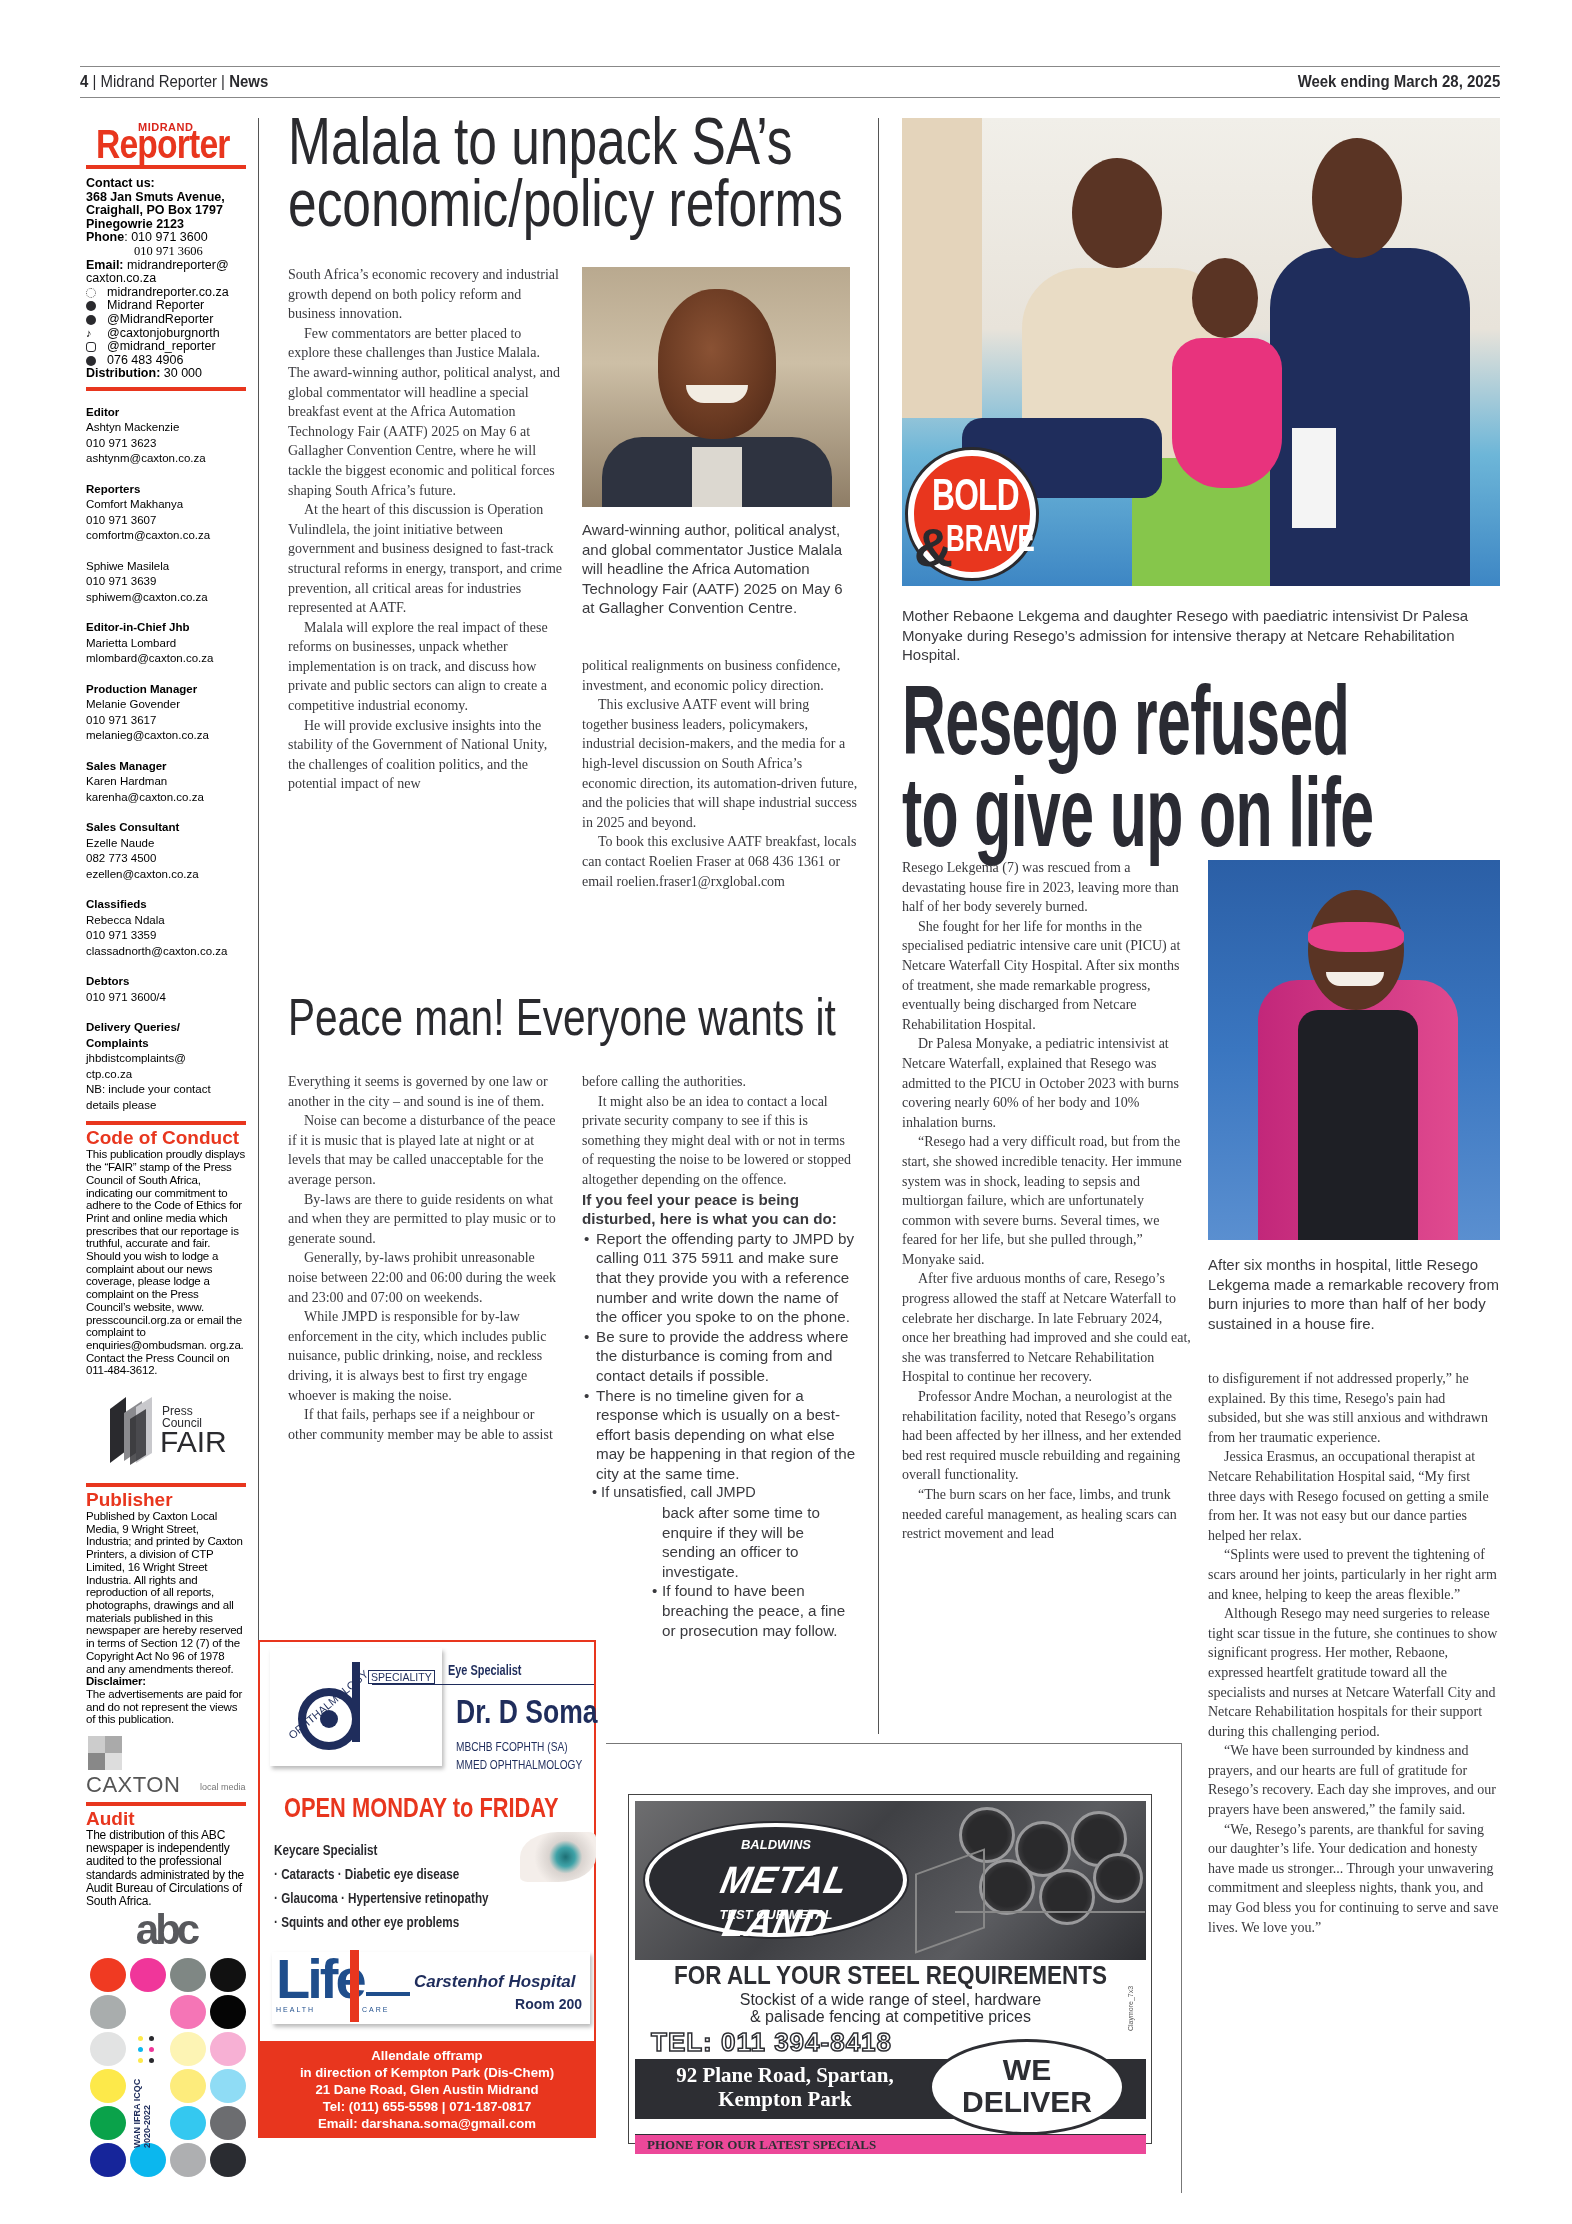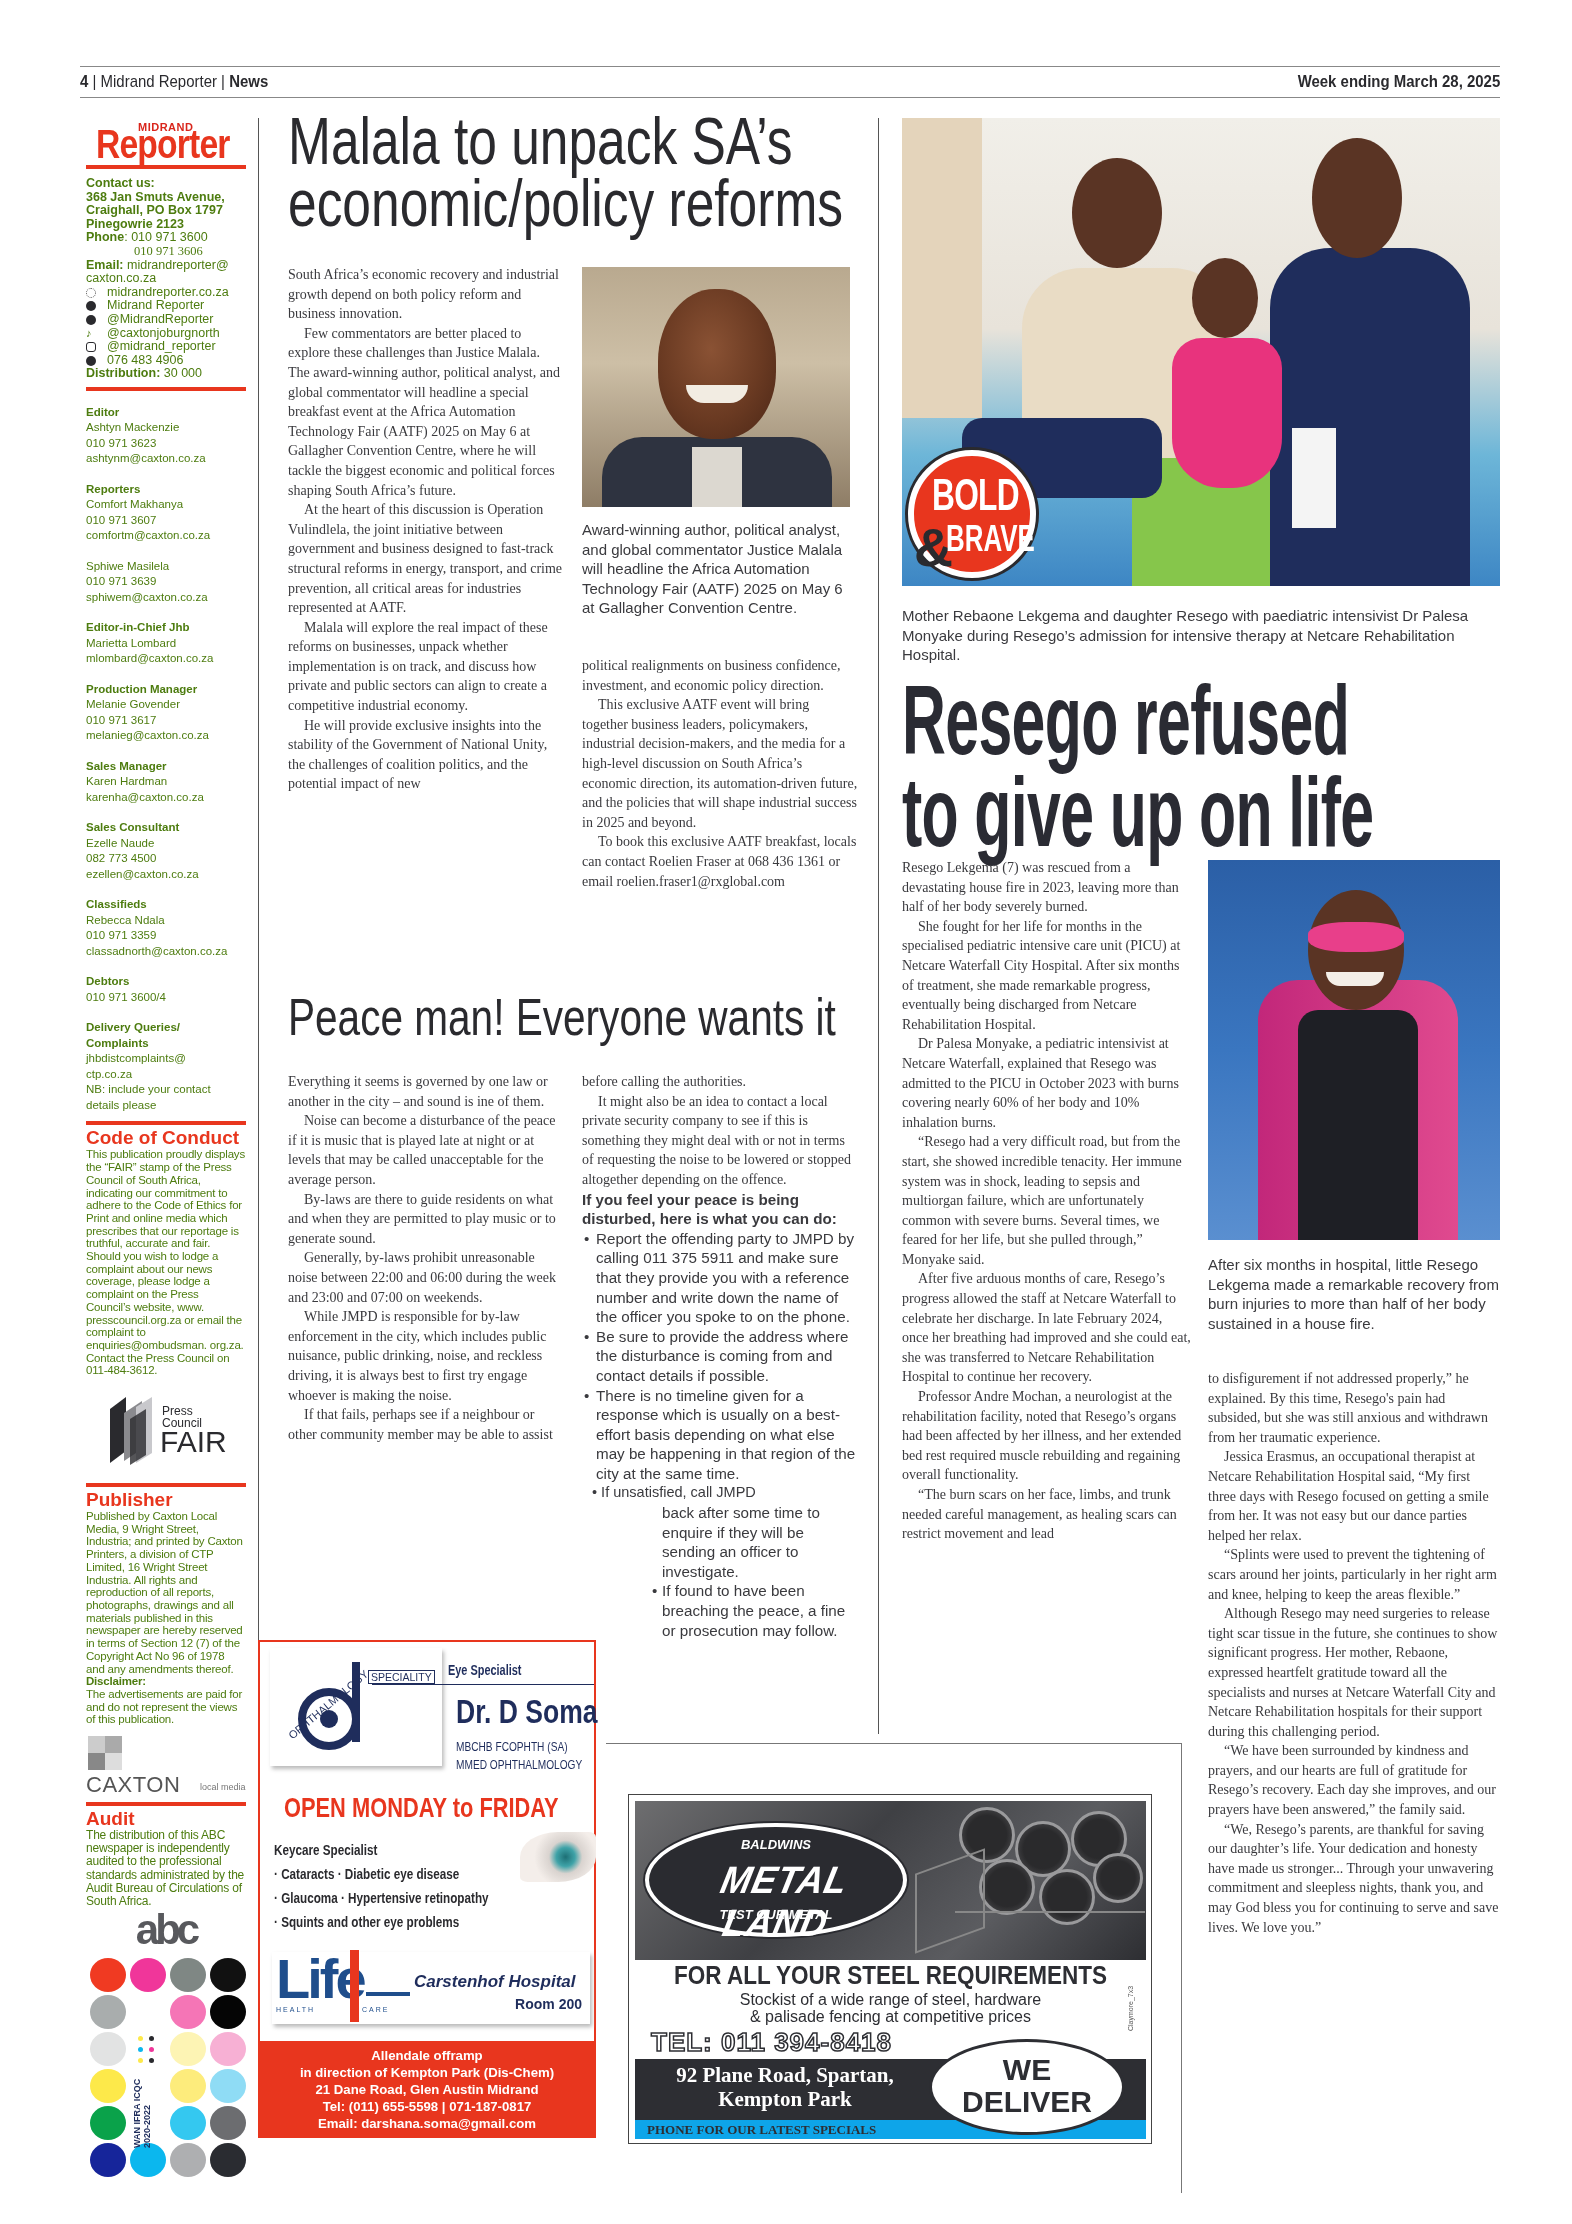--- a/index.html
+++ b/index.html
@@ -12,21 +12,21 @@
   .topbar { left: 80px; top: 66px; width: 1420px; height: 32px; border-top: 1px solid #888; border-bottom: 1px solid #888; }
   .topbar .left { position: absolute; left: 0; top: 5px; font-size: 17px; font-family: "Liberation Sans", sans-serif; transform: scaleX(0.88); transform-origin: left; white-space: nowrap; }
   .topbar .left b { font-weight: bold; }
   .topbar .right { position: absolute; right: 0; top: 5px; font-size: 17px; font-weight: bold; transform: scaleX(0.88); transform-origin: right; white-space: nowrap; }
 
   
   .sidebar { left: 86px; top: 115px; width: 160px; font-family: "Liberation Sans", sans-serif; }
   .logo-small { font-size: 11px; font-weight: bold; color: #d9261c; position: absolute; left: 52px; top: 6px; letter-spacing: 0.5px; }
   .logo-big { font-size: 41px; font-weight: bold; color: #e8361e; transform: scaleX(0.82); transform-origin: left; letter-spacing: -1px; position: absolute; left: 10px; top: 6px; white-space: nowrap; }
   .redrule { height: 4px; background: #e8361e; width: 160px; }
-  .sb-block { font-size: 12px; line-height: 13.2px; color: #4d7c0f; }
+  .sb-block { font-size: 12px; line-height: 13.2px; color: #000000; }
   .sb-block b { font-weight: bold; }
   .sb-contact { font-size: 12.5px; line-height: 13.6px; }
   .sb-staff { font-size: 11.5px; line-height: 15.5px; }
   .sb-staff .grp { margin-bottom: 15px; }
   .sb-staff .h { font-weight: bold; }
   .sb-section-title { font-size: 19px; font-weight: bold; color: #e8361e; line-height: 20px; }
   .sb-small { font-size: 11.5px; line-height: 12.7px; letter-spacing: -0.2px; }
   .soc-row { display: flex; align-items: center; gap: 11px; }
   .soc-ic { width: 10px; height: 10px; border-radius: 50%; background: #2a2a2e; display: inline-block; flex: 0 0 10px; }
   .soc-ic.ring { background: none; border: 1.5px solid #2a2a2e; border-radius: 3px; }
@@ -401,21 +401,21 @@
     <div>&amp; palisade fencing at competitive prices</div>
   </div>
   <div class="outline-text" style="position:absolute;left:22px;top:232px;font-size:26px;letter-spacing:1px;">TEL: 011 394-8418</div>
   <div style="position:absolute;left:498px;top:236px;font-size:7px;color:#555;transform:rotate(-90deg);transform-origin:left top;">Claymore_7x3</div>
   <div class="dark-strip" style="top:264px;height:60px;">
     <div style="position:absolute;left:0;width:300px;top:4px;text-align:center;color:#fff;font-family:'Liberation Serif',serif;font-weight:bold;font-size:21px;line-height:24px;">
       <div>92 Plane Road, Spartan,</div>
       <div>Kempton Park</div>
     </div>
   </div>
-  <div style="position:absolute;left:6px;top:324px;width:511px;height:20px;background:#0ea5e9;border-top:1px solid #2d2e33;">
+  <div style="position:absolute;left:6px;top:339px;width:511px;height:20px;background:#ec4899;border-top:1px solid #2d2e33;">
     <div style="position:absolute;left:12px;top:2px;font-family:'Liberation Serif',serif;font-weight:bold;font-size:13px;color:#2d2e33;">PHONE FOR OUR LATEST SPECIALS</div>
   </div>
   <div class="deliver-oval" style="left:300px;top:244px;">
     <div>WE</div>
     <div>DELIVER</div>
   </div>
 </div>
 
 <div class="abs photo resego-photo" style="left:902px;top:118px;width:598px;height:468px;">
   <div style="position:absolute;left:0;top:0;width:80px;height:300px;background:#e4d4bb;"></div>

